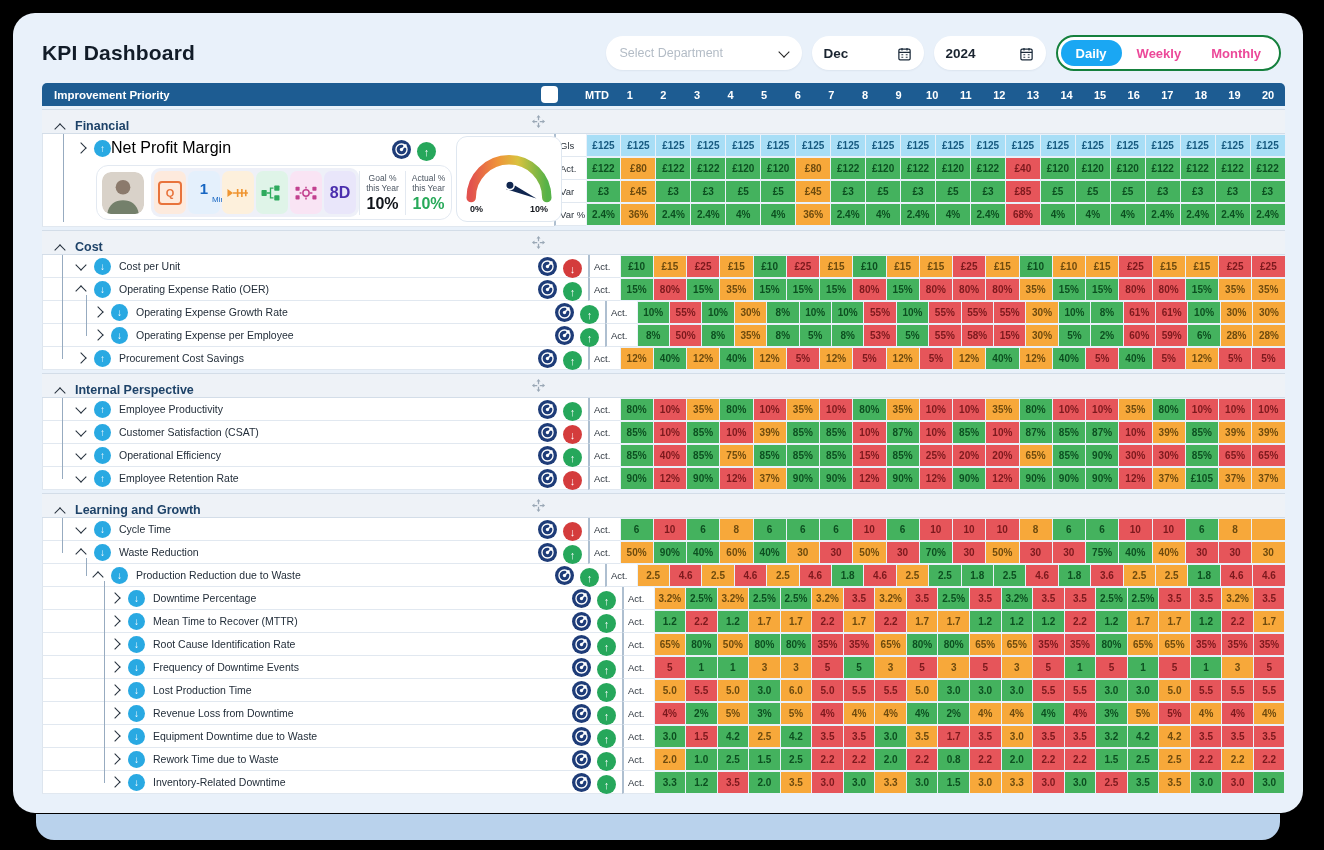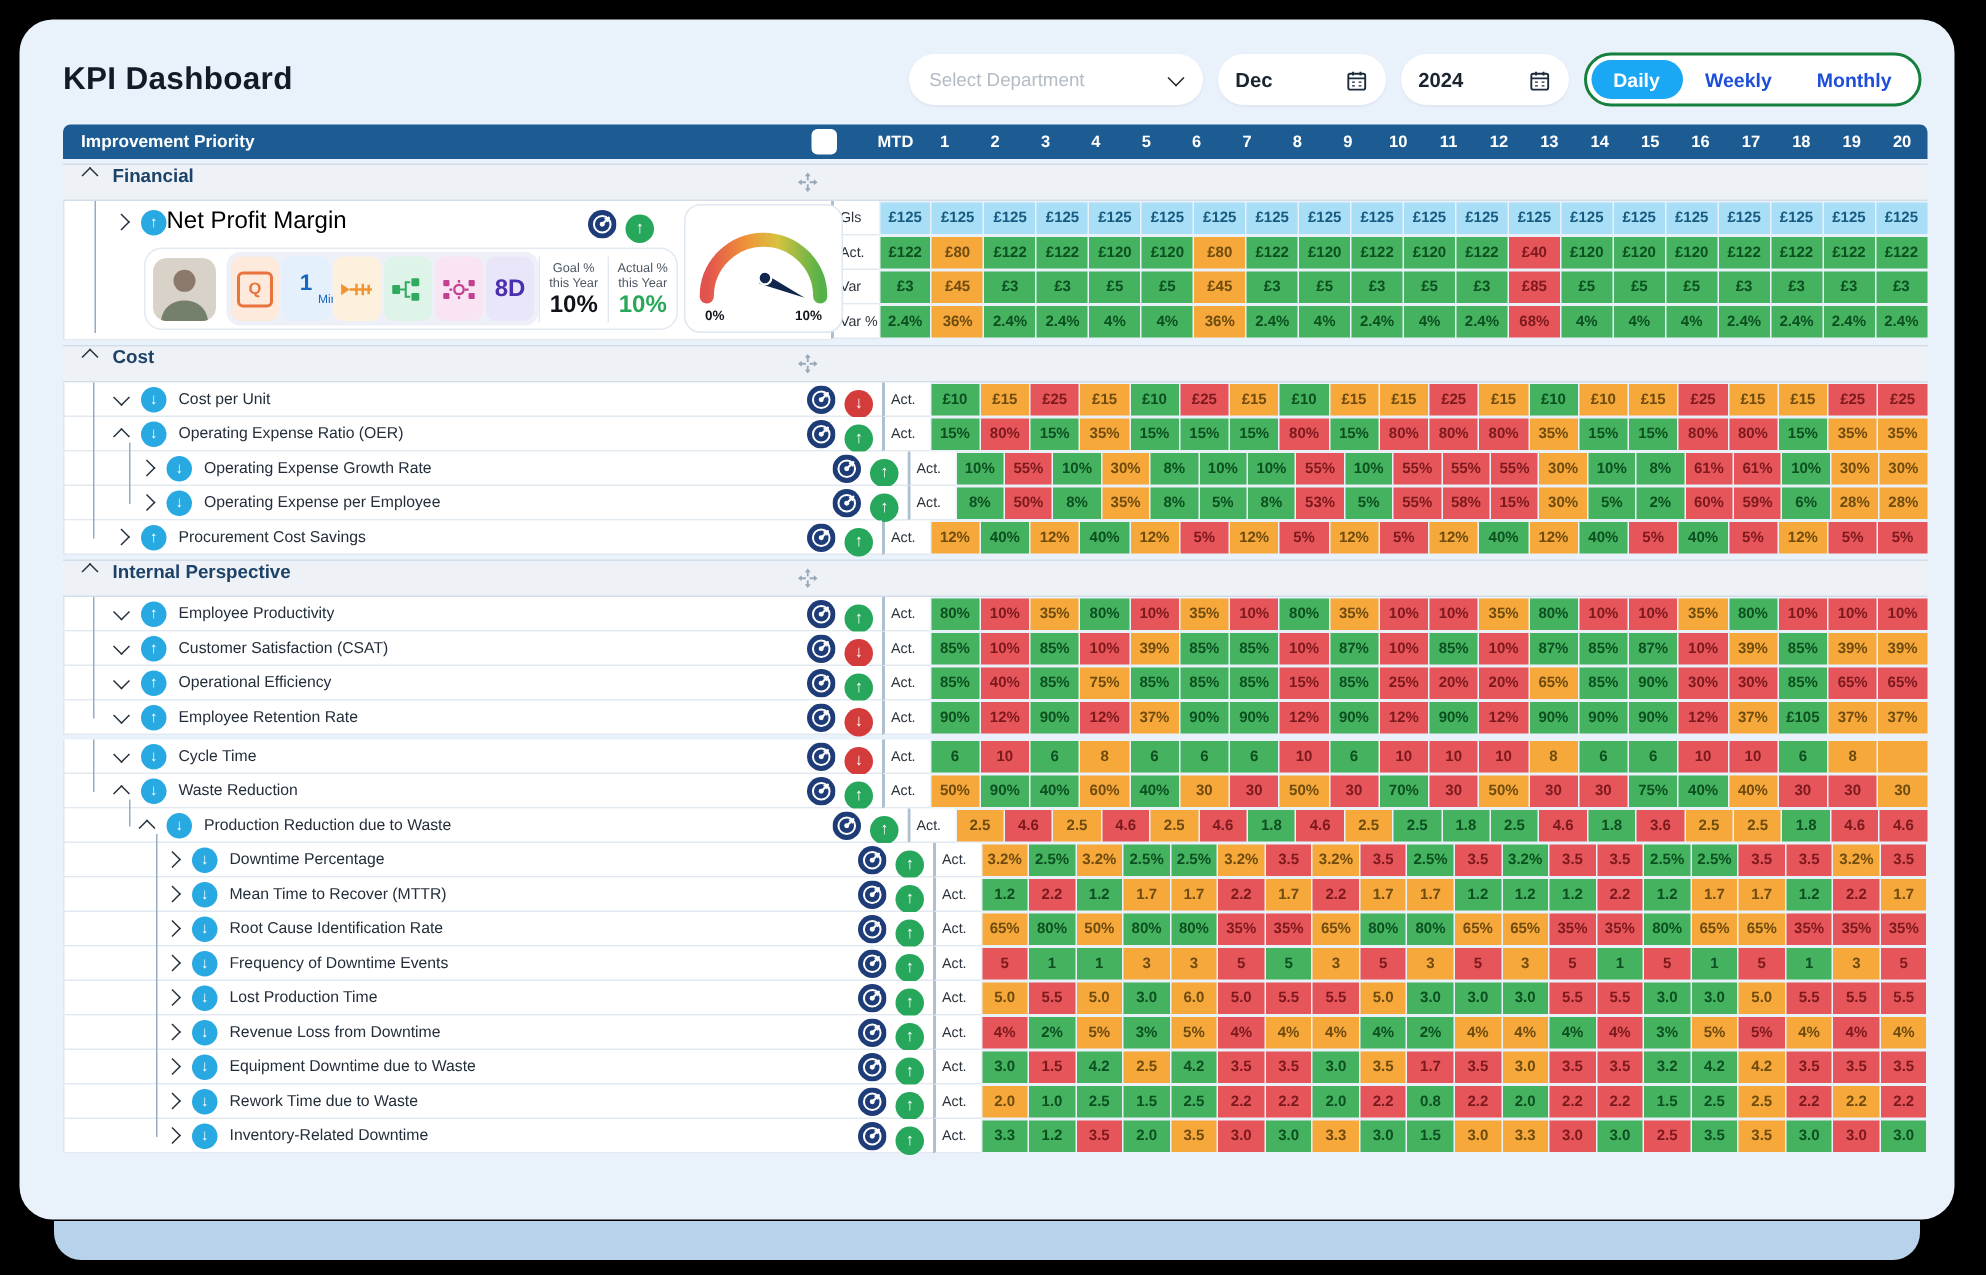--- a/index.html
+++ b/index.html
@@ -9,36 +9,36 @@
   
   .topbar{display:flex;align-items:center;padding:22px 22px 12px 29px;height:36px;}
   .title{font-size:21px;font-weight:700;color:#121c28;letter-spacing:.2px;}
   .controls{margin-left:auto;display:flex;align-items:center;gap:10px;}
   .pill{background:#fff;border-radius:18px;height:34px;display:flex;align-items:center;box-shadow:0 1px 2px rgba(20,40,70,.06);}
   .select-pill{width:168px;padding:0 14px;font-size:12.5px;color:#b3bcc6;cursor:pointer;}
   .select-pill .chev{margin-left:auto;border-color:#222;}
   .date-pill{width:88px;padding:0 12px;font-size:13.5px;font-weight:600;color:#1a2430;justify-content:space-between;cursor:pointer;}
   .date-pill svg{width:15px;height:15px;}
   .toggle{background:#fff;border:2px solid #15803d;border-radius:20px;height:32px;display:flex;align-items:center;padding:0 3px;}
-  .seg{padding:0 15px;font-size:13px;font-weight:600;color:#1d4ed8;height:26px;display:flex;align-items:center;border-radius:14px;cursor:pointer;}
+  .seg{padding:0 15px;font-size:13px;font-weight:600;color:#ec4899;height:26px;display:flex;align-items:center;border-radius:14px;cursor:pointer;}
   .seg.active{background:#1aa7f3;color:#fff;font-weight:700;}
   
   .chev{width:7px;height:7px;border-right:1.8px solid #25303c;border-bottom:1.8px solid #25303c;display:inline-block;flex:none;}
   .chev.right{transform:rotate(-45deg);}
   .chev.down{transform:rotate(45deg);margin-top:-3px;}
   .chev.up{transform:rotate(-135deg);margin-top:3px;}
   
   .table{margin-left:29px;width:1243px;}
   .thead{display:flex;height:23px;background:#1d5c92;border-radius:5px 5px 0 0;color:#fff;align-items:center;font-size:11px;font-weight:700;gap:16px;}
   .thead .corner{width:511px;flex:none;display:flex;align-items:center;padding-left:12px;font-size:11.5px;font-weight:600;}
   .mv-white{margin-left:auto;margin-right:7px;width:17px;height:17px;background:#fff;border-radius:4px;display:flex;align-items:center;justify-content:center;color:#2e6da8;cursor:grab;}
   .thead .lab{width:32px;flex:none;text-align:center;}
   .thead .c{flex:1;text-align:center;}
   .section{margin-top:3px;}
-  .shead{height:23px;background:#eef2f7;border-top:1px solid #d3dde8;border-bottom:1px solid #d3dde8;display:flex;align-items:flex-start;position:relative;cursor:pointer;}
+  .shead{height:23px;background:#eef2f7;border-top:1px solid #d3dde8;border-bottom:1px solid #d3dde8;display:flex;align-items:flex-end;position:relative;cursor:pointer;}
   .shead .chev{margin-left:14px;}
   .shead .t{margin-left:11px;font-size:12.5px;font-weight:700;color:#1d4268;}
   .mv-gray{position:absolute;left:489px;top:4px;width:15px;height:15px;color:#9aa8b6;cursor:grab;}
   .mv-gray svg{width:15px;height:15px;}
   .sbody{position:relative;}
   .row{display:flex;height:23px;}
   .rleft{width:511px;flex:none;background:#fff;border-bottom:1px solid #e1e8f0;border-left:1px solid #dde5ee;display:flex;align-items:center;position:relative;}
   .rleft .klabel{font-size:10.5px;color:#232e3a;font-weight:500;margin-left:8px;white-space:nowrap;}
   .dir{width:17px;height:17px;border-radius:50%;background:#29a9e2;color:#fff;font-size:10px;font-weight:700;display:flex;align-items:center;justify-content:center;margin-left:9px;flex:none;}
   .ric{position:absolute;right:6px;top:2px;display:flex;gap:6px;align-items:center;}
@@ -721,20 +721,27 @@
                 <div class="cell o">37%</div>
                 <div class="cell g">£105</div>
                 <div class="cell o">37%</div>
                 <div class="cell o">37%</div>
               </div>
             </div>
             <div class="guide" style="left:20px;top:0px;height:81px;"></div>
           </div>
         </div>
         <div class="section">
+          <div class="shead">
+            <span class="chev up"></span>
+            <span class="t">Learning and Growth</span>
+            <span class="mv-gray"><svg viewBox="0 0 24 24">
+                <path d="M12 1.5l3.2 4h-2.2v4.5h-2V5.5H8.8l3.2-4zm0 21l-3.2-4h2.2v-4.5h2v4.5h2.2l-3.2 4zM1.5 12l4-3.2v2.2h4.5v2H5.5v2.2l-4-3.2zm21 0l-4 3.2v-2.2h-4.5v-2h4.5V8.8l4 3.2z" fill="currentColor"></path>
+              </svg></span>
+          </div>
           <div class="sbody">
             <div class="row">
               <div class="rleft" style="padding-left:34px;">
                 <span class="chev down"></span>
                 <span class="dir">↓</span>
                 <span class="klabel">Cycle Time</span>
                 <span class="ric">
                   <span><svg class="tgt" viewBox="0 0 24 24">
                       <circle cx="12" cy="12" r="12" fill="#1e3c78"></circle>
                       <circle cx="12" cy="12" r="7" fill="none" stroke="#fff" stroke-width="1.7"></circle>

